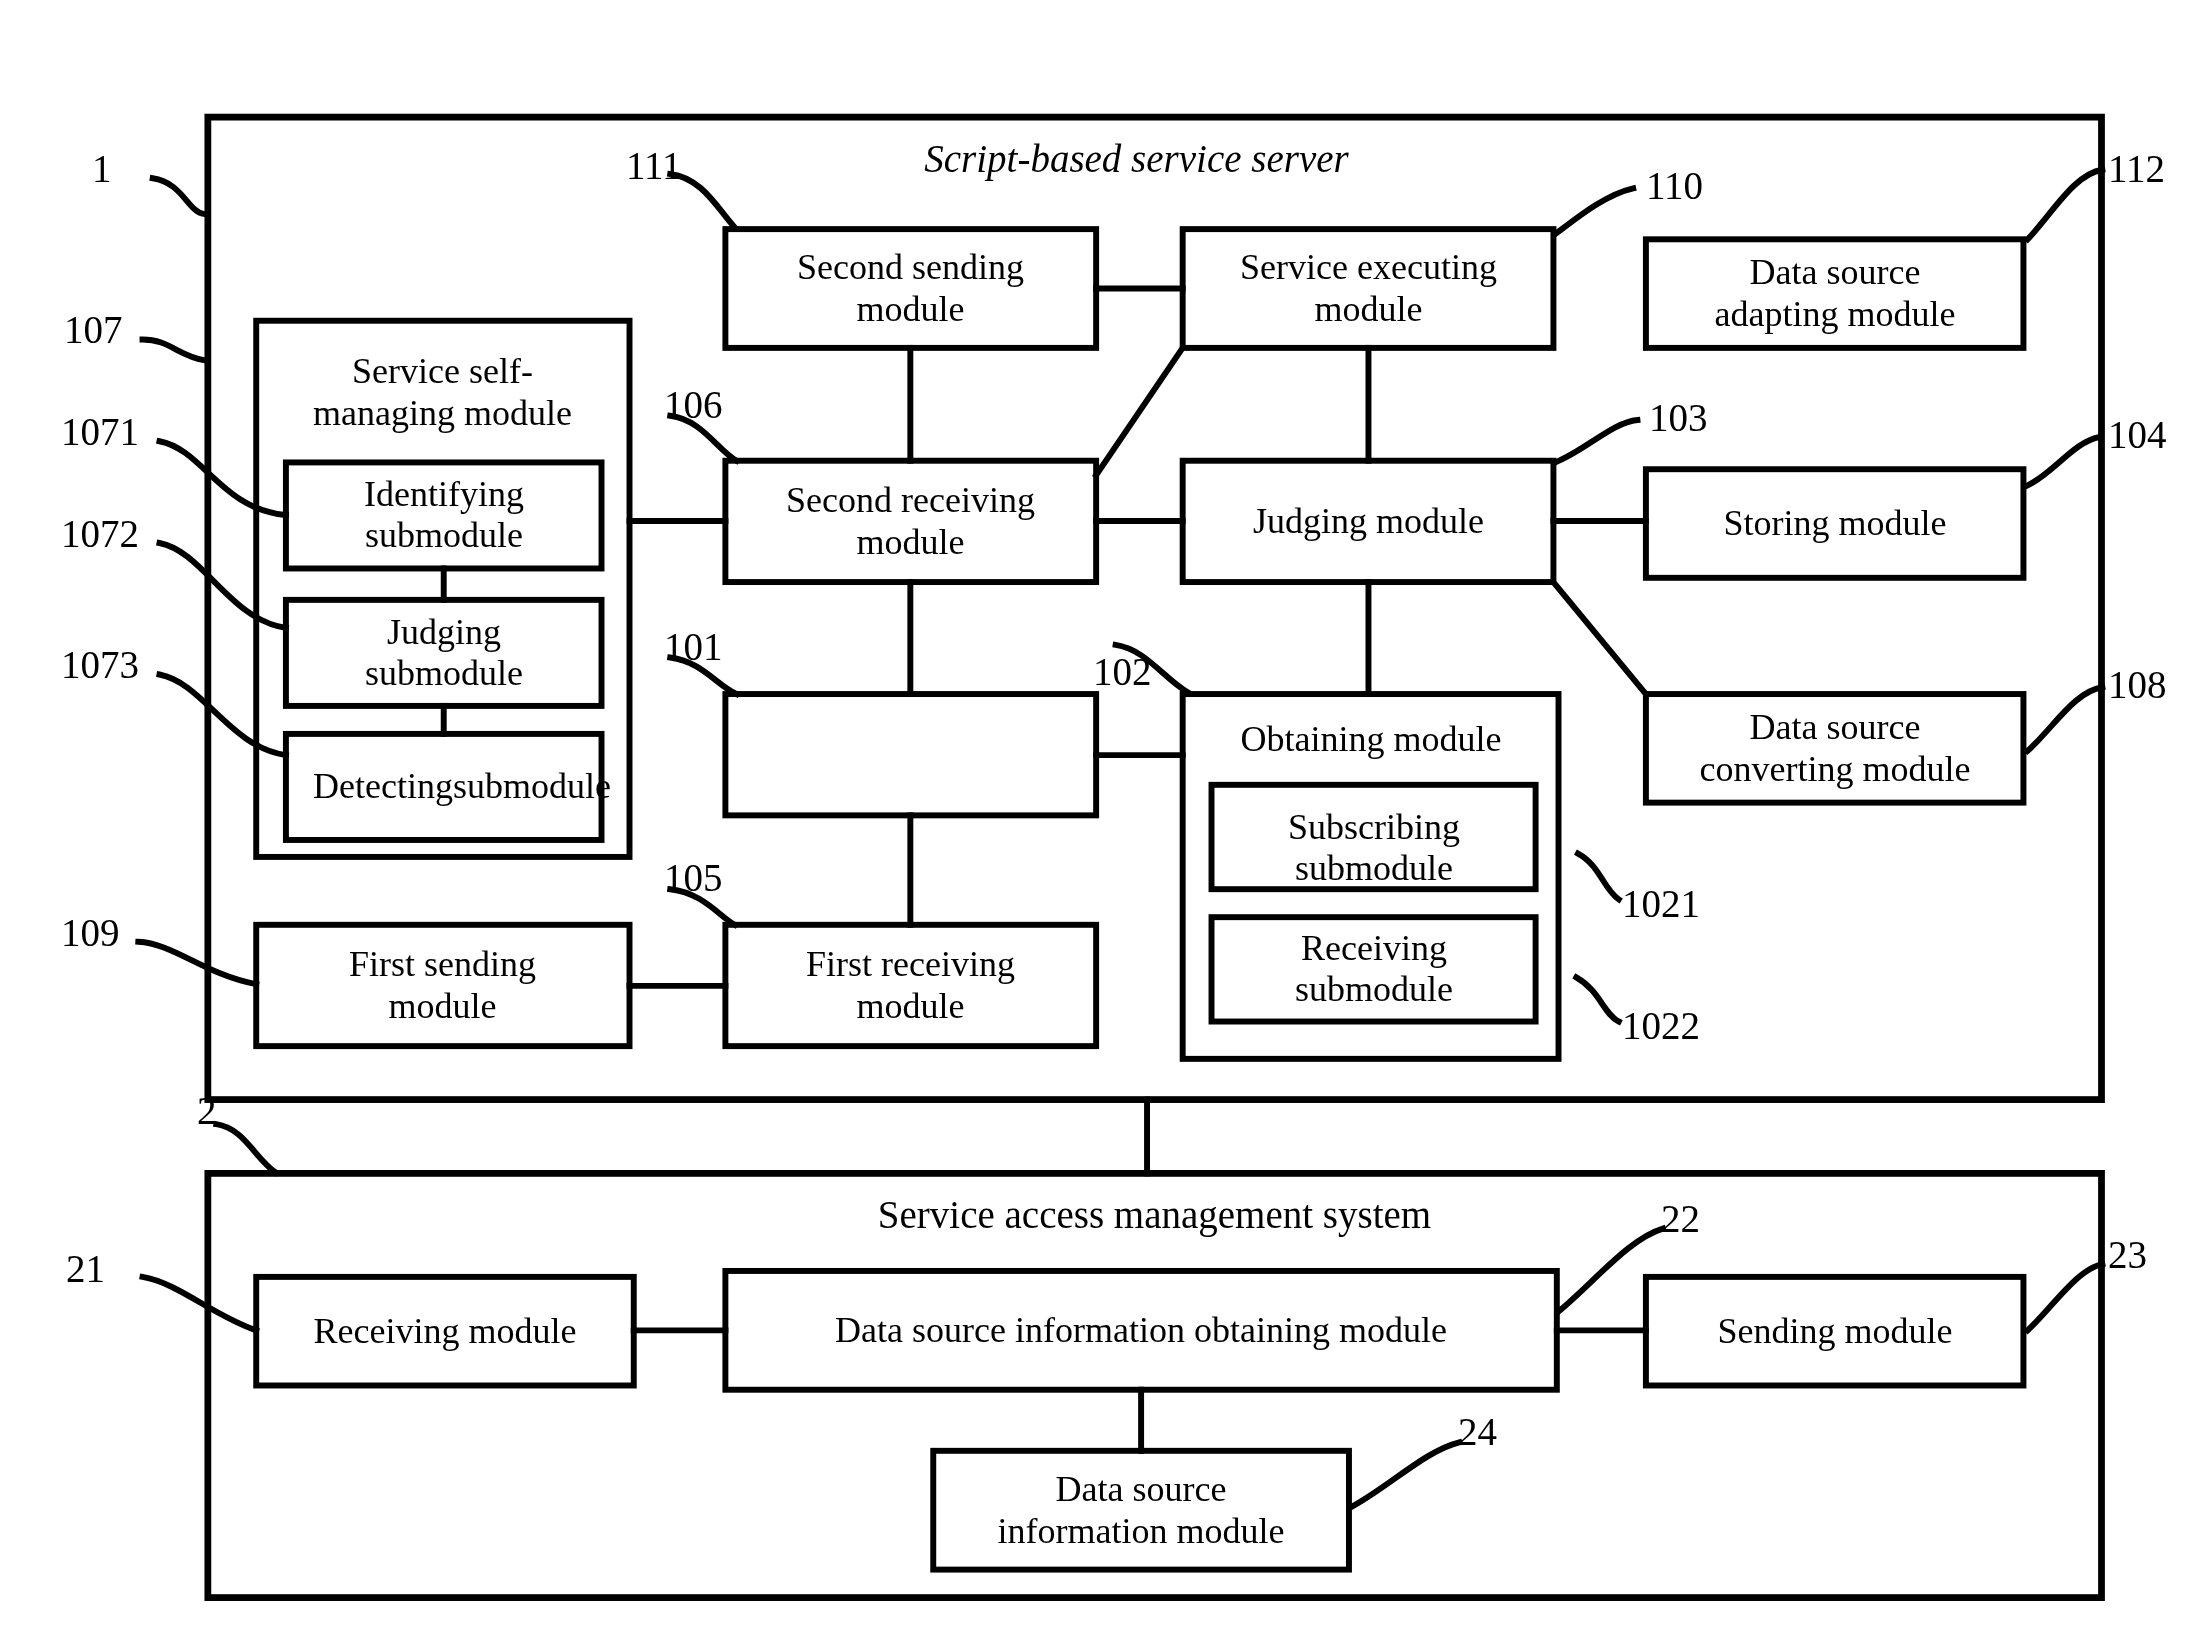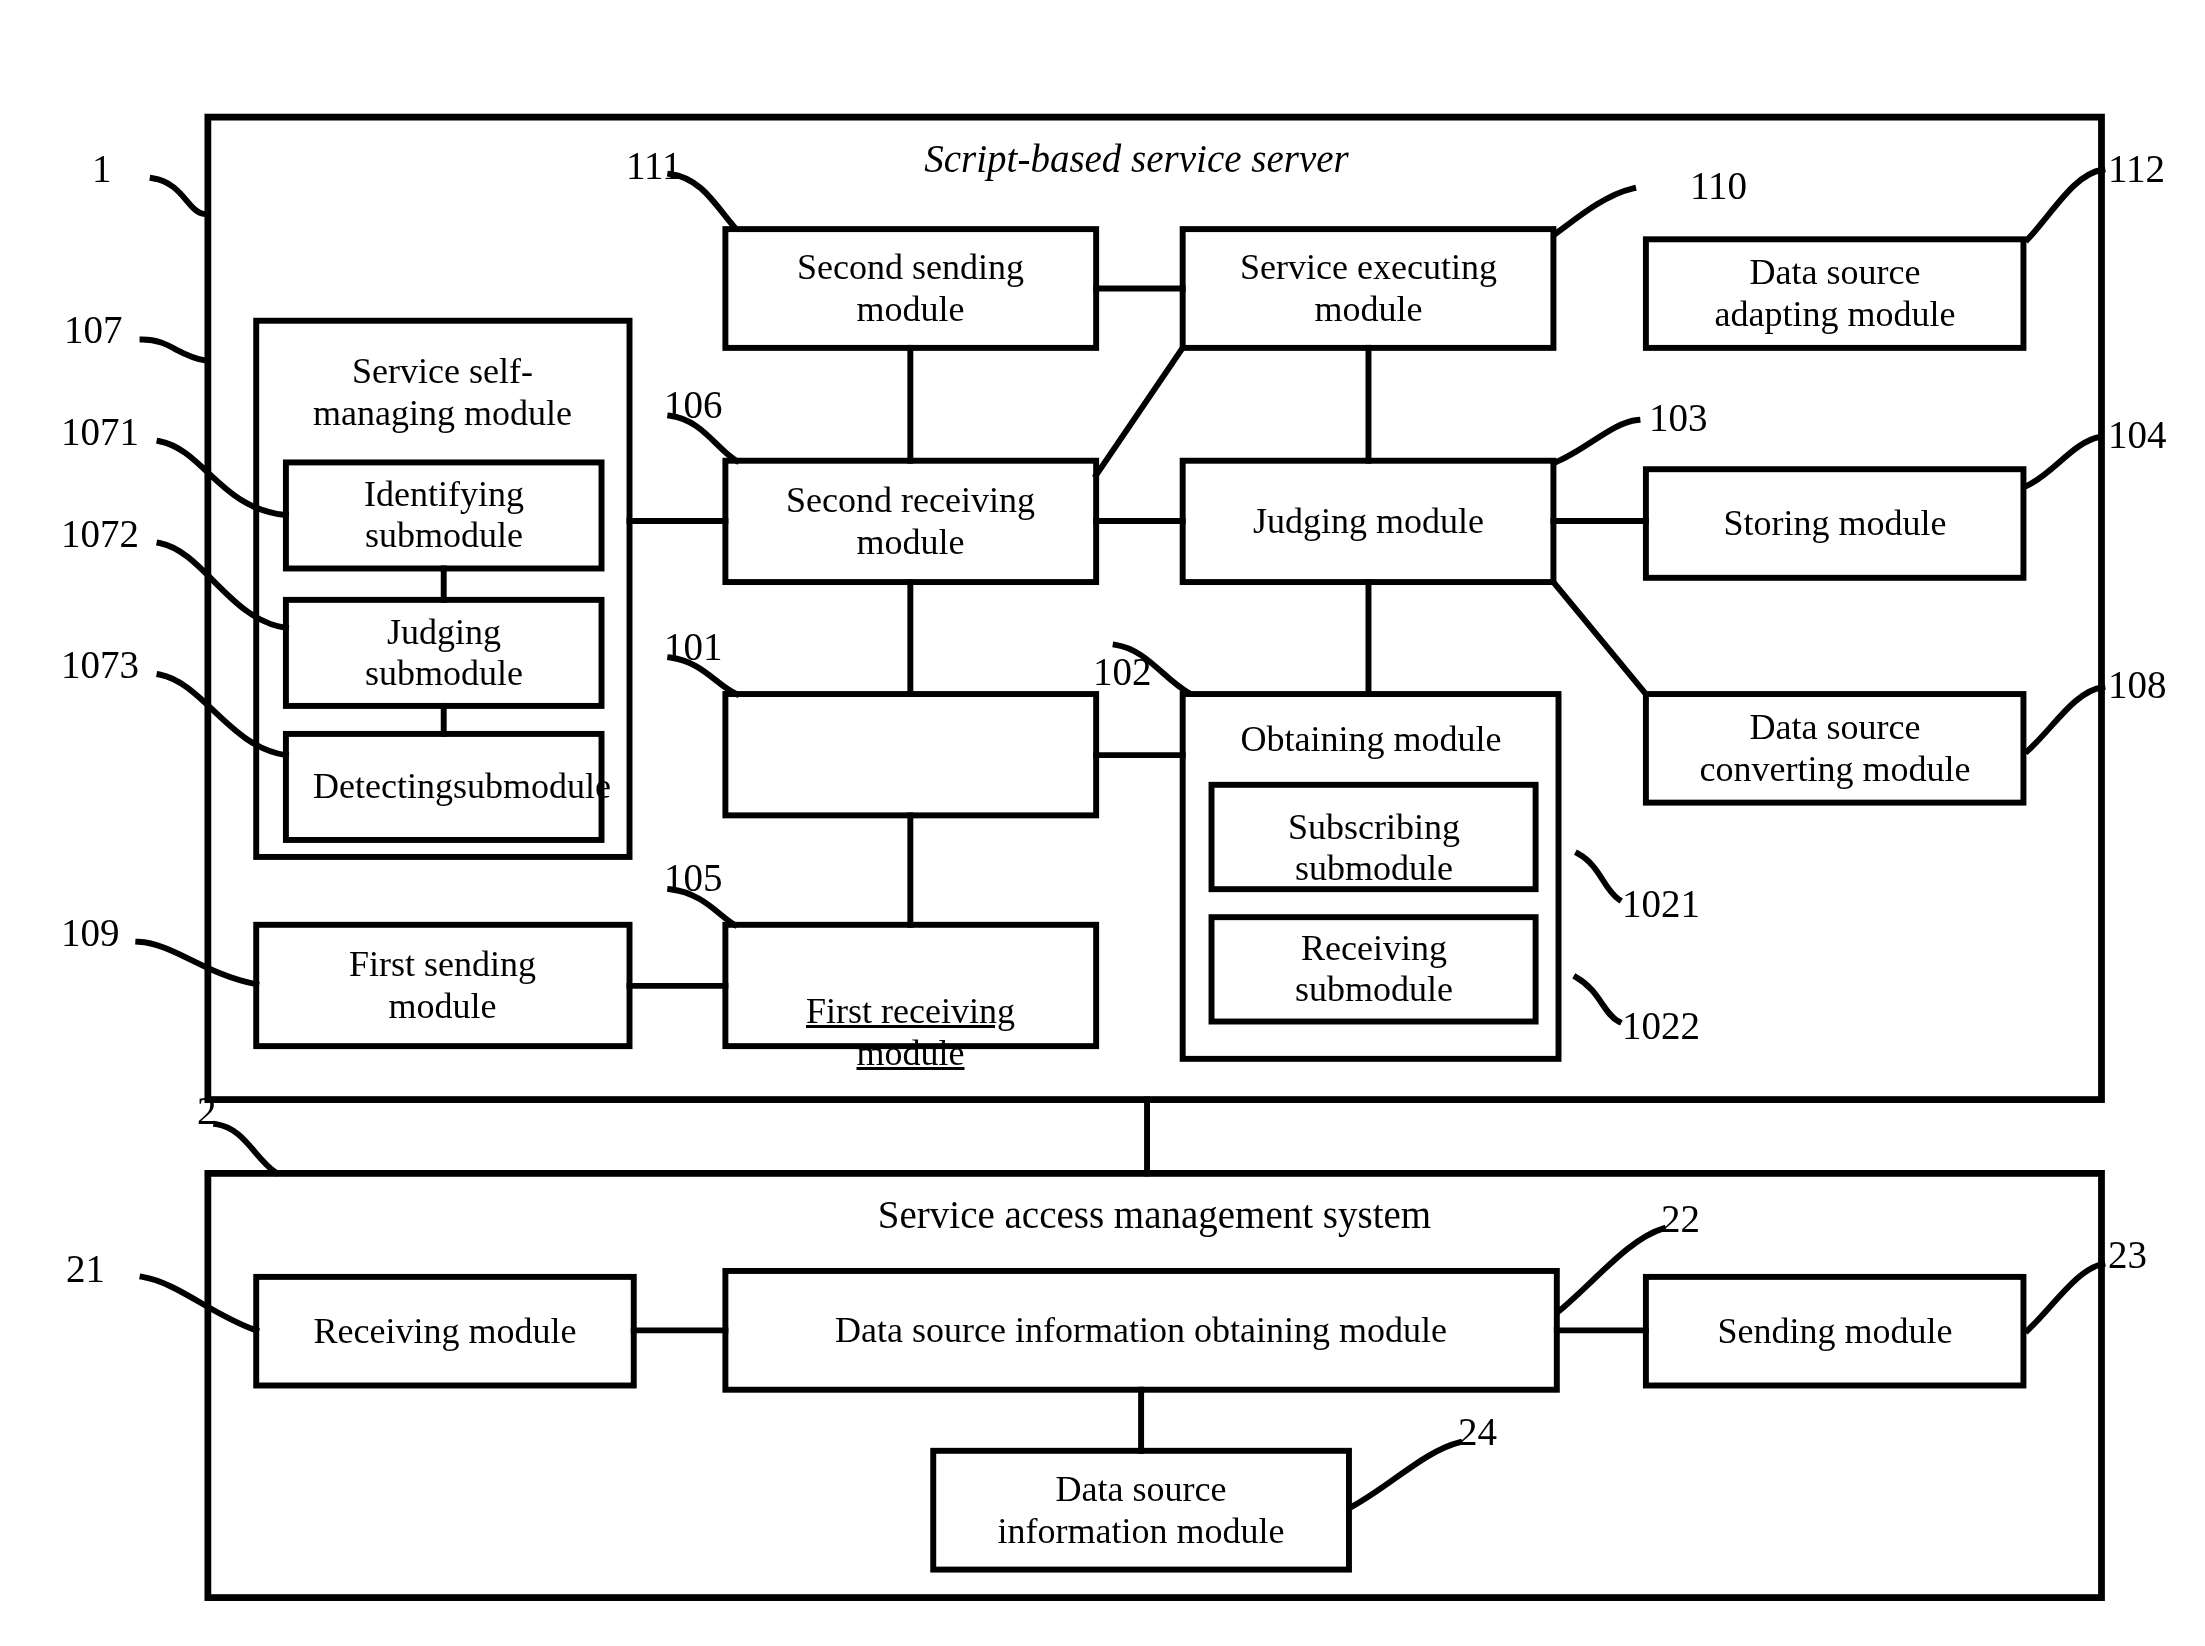--- a/index.html
+++ b/index.html
@@ -164,21 +164,21 @@
   <div class="reftext" style="left:61px; top:409px;">1071</div>
   <div class="reftext" style="left:61px; top:511px;">1072</div>
   <div class="reftext" style="left:61px; top:642px;">1073</div>
   <div class="reftext" style="left:61px; top:910px;">109</div>
   <div class="reftext" style="left:626px; top:143px;">111</div>
   <div class="reftext" style="left:664px; top:382px;">106</div>
   <div class="reftext" style="left:664px; top:624px;">101</div>
   <div class="reftext" style="left:664px; top:855px;">105</div>
   <div class="reftext" style="left:1093px; top:649px;">102</div>
   <div class="reftext" style="left:1649px; top:395px;">103</div>
-  <div class="reftext" style="left:1646px; top:163px;margin-left:44px;">110</div>
+  <div class="reftext" style="left:1646px; top:163px;">110</div>
   <div class="reftext" style="left:2108px; top:412px;">104</div>
   <div class="reftext" style="left:2108px; top:146px;">112</div>
   <div class="reftext" style="left:2108px; top:662px;">108</div>
   <div class="reftext" style="left:1622px; top:881px;">1021</div>
   <div class="reftext" style="left:1622px; top:1003px;">1022</div>
   <div class="reftext" style="left:197px; top:1088px;">2</div>
   <div class="reftext" style="left:66px; top:1246px;">21</div>
   <div class="reftext" style="left:1661px; top:1196px;">22</div>
   <div class="reftext" style="left:2108px; top:1232px;">23</div>
   <div class="reftext" style="left:1458px; top:1409px;">24</div>
@@ -249,21 +249,21 @@
   <div class="boxlabel two-line" style="left:1212px; top:917px; width:324px; height:104px; flex-direction:column;">
     <span>Receiving</span>
     <span>submodule</span>
   </div>
 
   <div class="boxlabel two-line" style="left:256px; top:925px; width:373px; height:121px; flex-direction:column;">
     <span>First sending</span>
     <span>module</span>
   </div>
 
-  <div class="boxlabel two-line" style="left:725px; top:972px; width:371px; height:121px; flex-direction:column;text-decoration:underline;">
+  <div class="boxlabel two-line" style="left:725px; top:925px; width:371px; height:121px; flex-direction:column;">
     <span>First receiving</span>
     <span>module</span>
   </div>
 
   <div class="boxlabel" style="left:256px; top:1277px; width:378px; height:109px;">
     <span>Receiving module</span>
   </div>
 
   <div class="boxlabel" style="left:725px; top:1271px; width:832px; height:119px;">
     <span>Data source information obtaining module</span>

